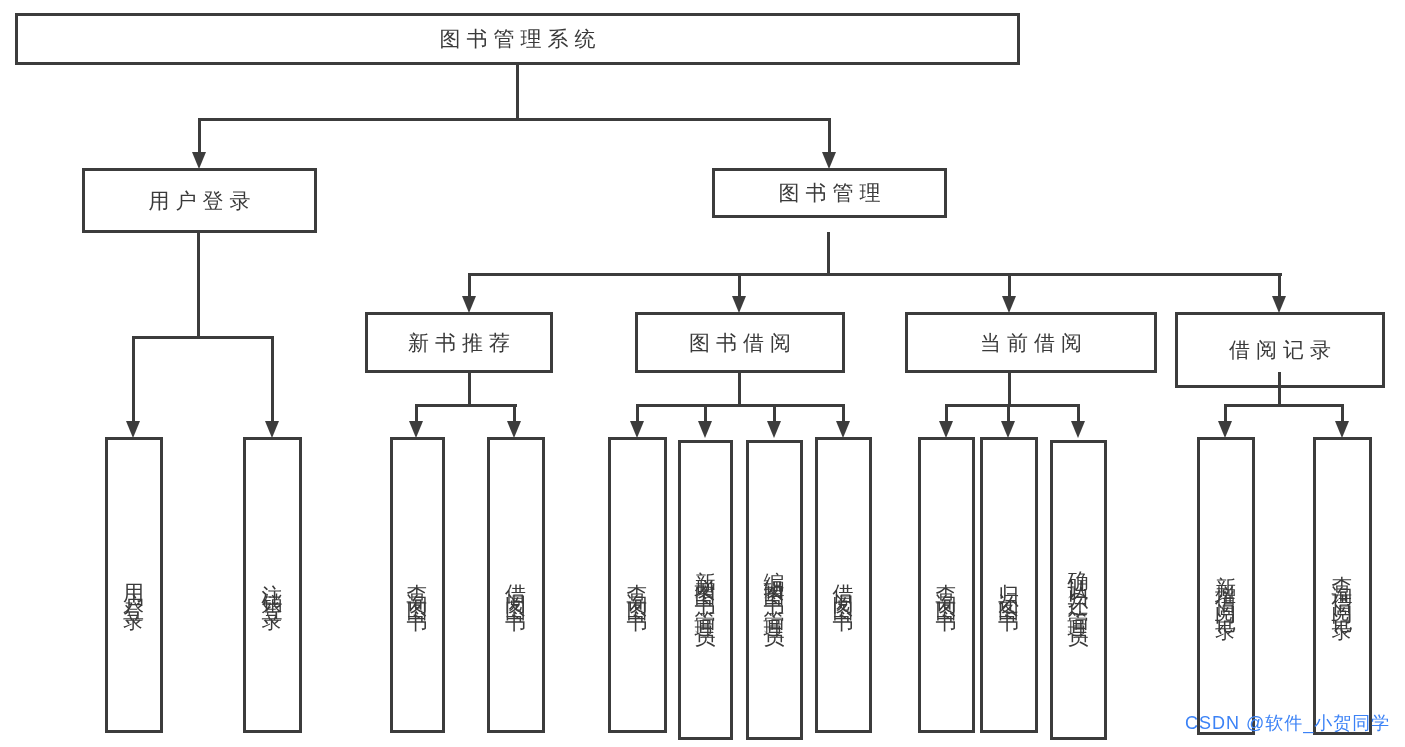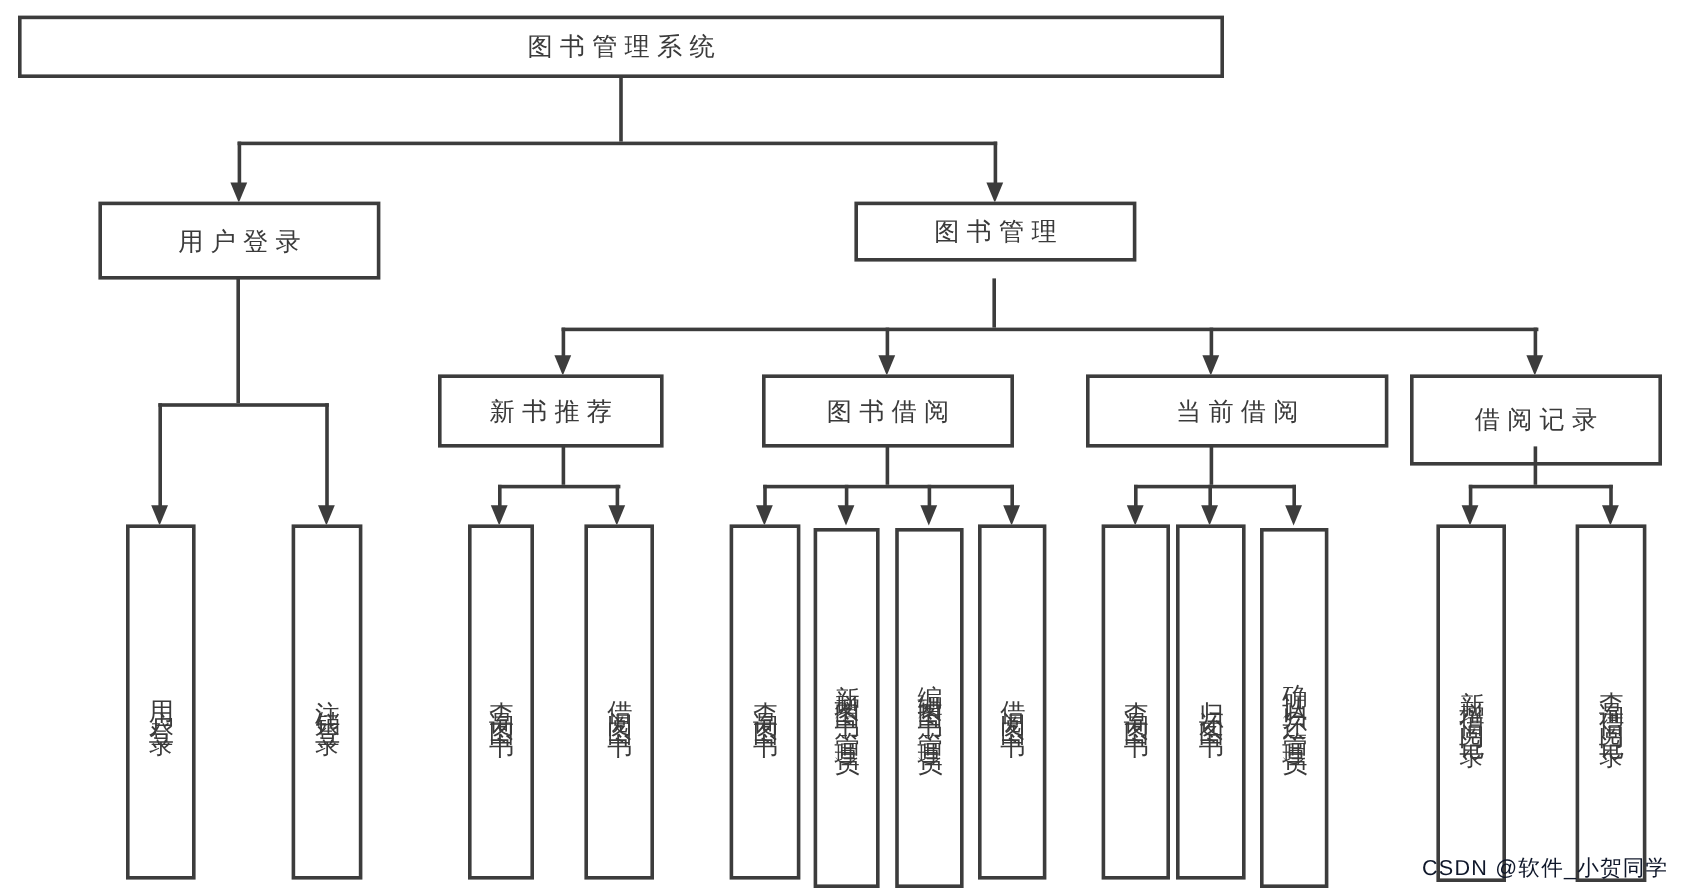--- a/index.html
+++ b/index.html
@@ -56,21 +56,21 @@
     height: 0;
     border-left: 7.5px solid transparent;
     border-right: 7.5px solid transparent;
     border-top: 17px solid #3c3c3c;
   }
   .watermark {
     position: absolute;
     left: 1185px;
     top: 711px;
     font-size: 18px;
-    color: #0f172a;
+    color: #3b82f6;
     letter-spacing: 1px;
     white-space: nowrap;
   }
 </style>
 </head>
 <body>
 
 <div class="canvas">
 
   <div class="hbox" style="left:15px; top:13px; width:1005px; height:52px;">

